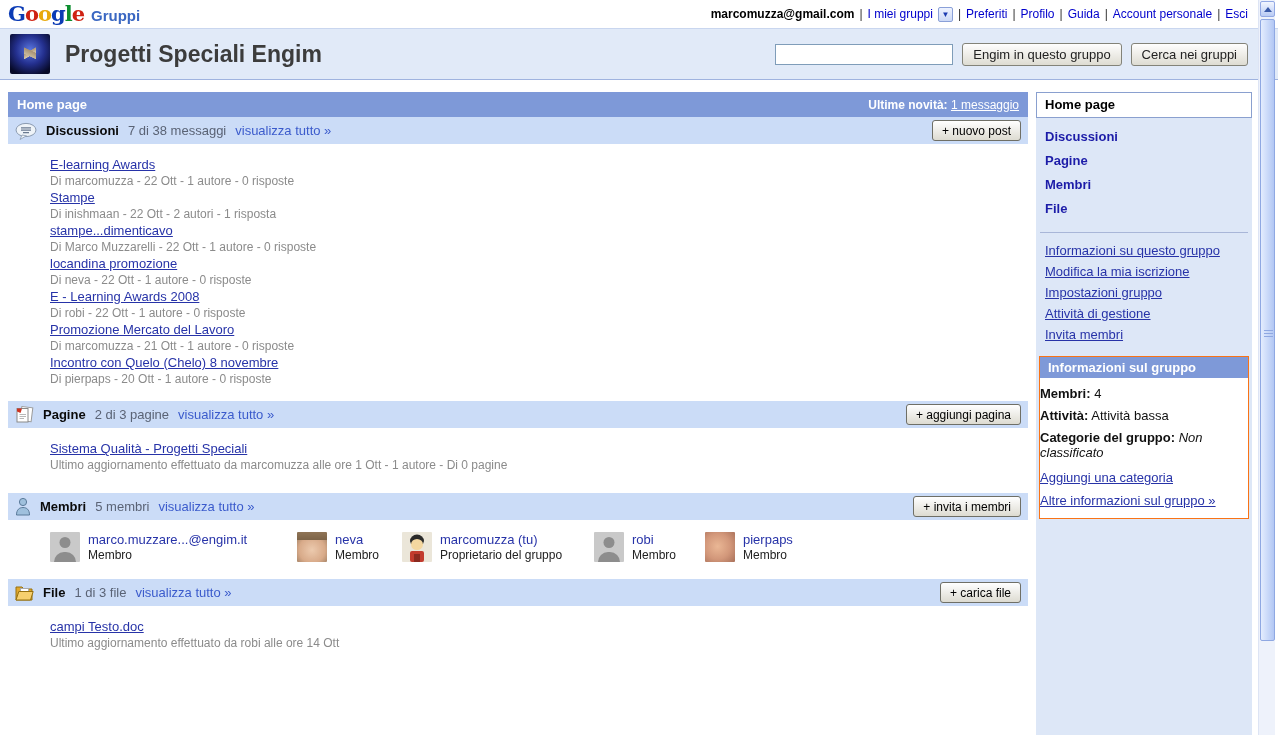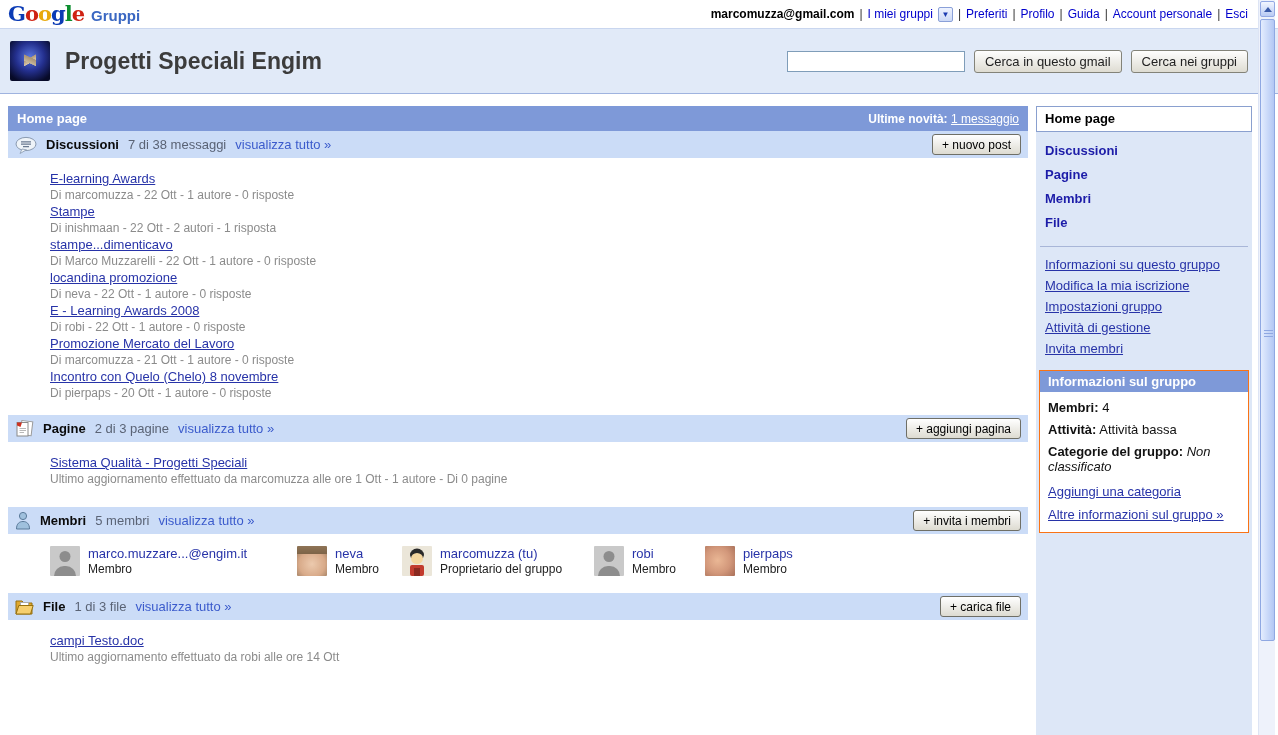--- a/index.html
+++ b/index.html
@@ -13,21 +13,21 @@
   .logo-google { font-family:"DejaVu Serif", serif; font-weight:bold; font-size:21px; letter-spacing:-1px; line-height:22px; }
   .lg-b { color:#0b3bb5; } .lg-r { color:#cf2213; } .lg-y { color:#e8a90c; } .lg-g { color:#0d8e2f; }
   .logo-product { color:#3a67c2; font-weight:bold; font-size:15px; }
   .account { font-size:12px; display:flex; align-items:center; gap:5px; white-space:nowrap; }
   .account a { color:#0000cc; }
   .email { font-weight:bold; color:#000; }
   .sep { color:#333; }
   .dd-btn { width:15px; height:15px; border:1px solid #8aa0d8; background:linear-gradient(#eef3ff,#ccd9f6); color:#1a3ab0; font-size:8px; display:inline-flex; align-items:center; justify-content:center; border-radius:2px; cursor:pointer; }
 
   
-  .groupband { height:66px; background:#e1eaf8; border-top:1px solid #c9d6ef; border-bottom:1px solid #9fb3df; display:flex; align-items:center; padding:0 30px 0 10px; }
+  .groupband { height:52px; background:#e1eaf8; border-top:1px solid #c9d6ef; border-bottom:1px solid #9fb3df; display:flex; align-items:center; padding:0 30px 0 10px; }
   .group-avatar { width:40px; height:40px; border-radius:2px; position:relative; overflow:hidden; flex:none;
     background: radial-gradient(circle at 50% 40%, #5a77e0 0%, #24308f 45%, #070a28 85%); }
   .group-avatar::before { content:""; position:absolute; left:14px; top:6px; width:12px; height:26px;
     background: linear-gradient(25deg, transparent 38%, #c8b89a 40%, #a89274 58%, transparent 60%),
                 linear-gradient(-30deg, transparent 40%, #d9c6a6 42%, #b09a7c 56%, transparent 58%); }
   .group-title { font-size:23px; font-weight:bold; color:#3c3c3c; margin-left:15px; flex:1; }
   .search-area { display:flex; align-items:center; gap:9px; }
   .search-input { width:178px; height:21px; border:1px solid #7f9db9; background:#fff; font-size:13px; padding:0 3px; }
   .btn { background:linear-gradient(#fefefe,#dedcd2); border:1px solid #838379; border-radius:3px; font-size:13px; color:#222; padding:2px 10px; height:23px; cursor:pointer; font-family:"Liberation Sans", sans-serif; }
 
@@ -76,21 +76,21 @@
 
   
   .side-home { background:#fff; border:1px solid #8aa0cf; height:26px; line-height:24px; padding-left:8px; font-weight:bold; font-size:13px; color:#000; cursor:pointer; }
   .side-nav { padding:7px 0 2px 9px; }
   .side-nav a { display:block; color:#1c1ca8; font-weight:bold; font-size:13px; line-height:24px; text-decoration:none; }
   .side-divider { border-top:1px solid #a8b6d8; margin:9px 4px 7px 4px; }
   .side-links { padding:0 0 0 9px; }
   .side-links a { display:block; color:#2733a8; font-size:13px; line-height:21px; text-decoration:underline; }
   .info-box { margin:11px 3px 0 3px; border:1px solid #f97316; background:#fff; }
   .info-title { background:#7e99d8; color:#fff; font-weight:bold; font-size:13px; padding:3px 8px; }
-  .info-body { padding:8px 8px 10px 8px; font-size:13px; }
+  .info-body { padding:8px 8px 10px 0; font-size:13px; }
   .info-row { margin-bottom:7px; line-height:15px; }
   .info-label { font-weight:bold; }
   .info-val-italic { font-style:italic; }
   .info-link { color:#2733a8; text-decoration:underline; display:inline-block; margin-top:3px; font-size:13px; }
   .info-link-strong { font-weight:normal; margin-top:8px; }
 
   
   .scrollbar { position:absolute; top:0; right:3px; width:17px; height:735px; background:#eef2fb; border-left:1px solid #dde4f4; z-index:50; }
   .sb-up { position:absolute; top:1px; left:1px; width:15px; height:16px; background:linear-gradient(#f2f6ff,#b9cbf4); border:1px solid #93a9e4; border-radius:2px; display:flex; align-items:center; justify-content:center; cursor:pointer; }
   .sb-up-arrow { width:0; height:0; border-left:4px solid transparent; border-right:4px solid transparent; border-bottom:5px solid #3a5aa8; }
@@ -122,21 +122,21 @@
     <span class="sep">|</span>
     <a>Esci</a>
   </div>
 </div>
 
 <div class="groupband">
   <div class="group-avatar"></div>
   <div class="group-title">Progetti Speciali Engim</div>
   <div class="search-area">
     <input class="search-input" type="text" value="" style="">
-    <button class="btn">Cerca in questo gmail</button>
+    <button class="btn">Engim in questo gruppo</button>
     <button class="btn">Cerca nei gruppi</button>
   </div>
 </div>
 
 <div class="content">
 
   <div class="main">
 
     <div class="banner">
       <span class="banner-title">Home page</span>

